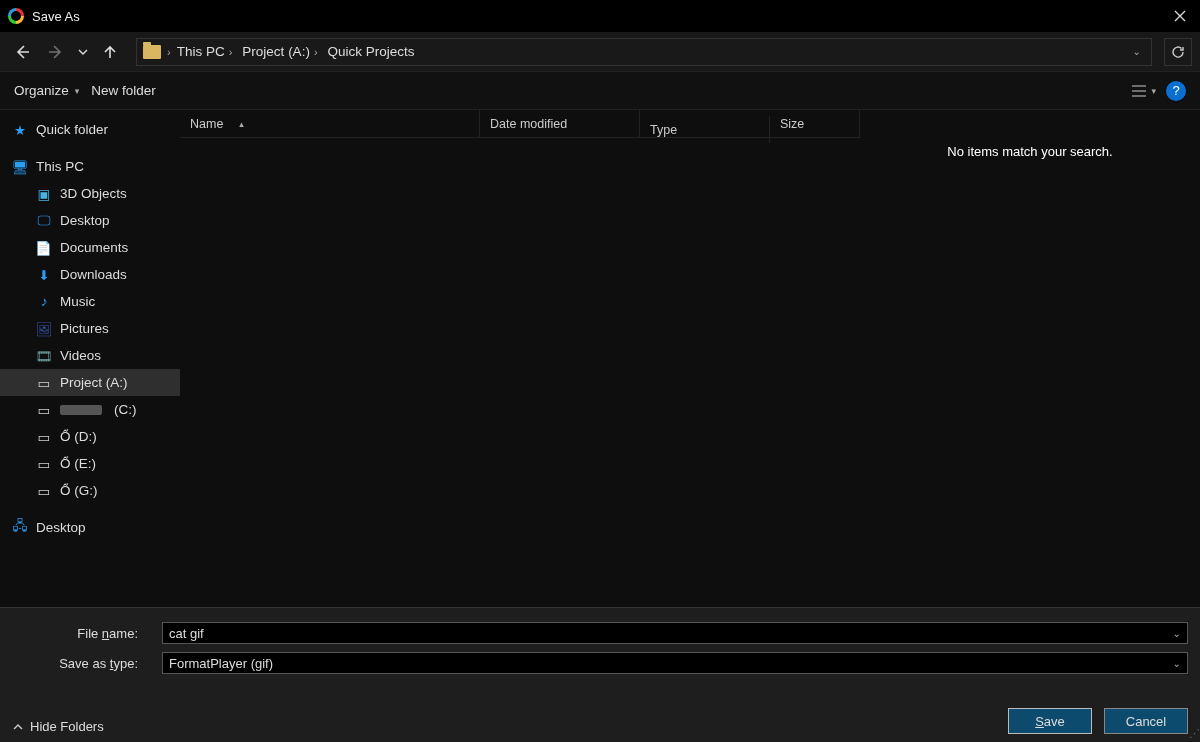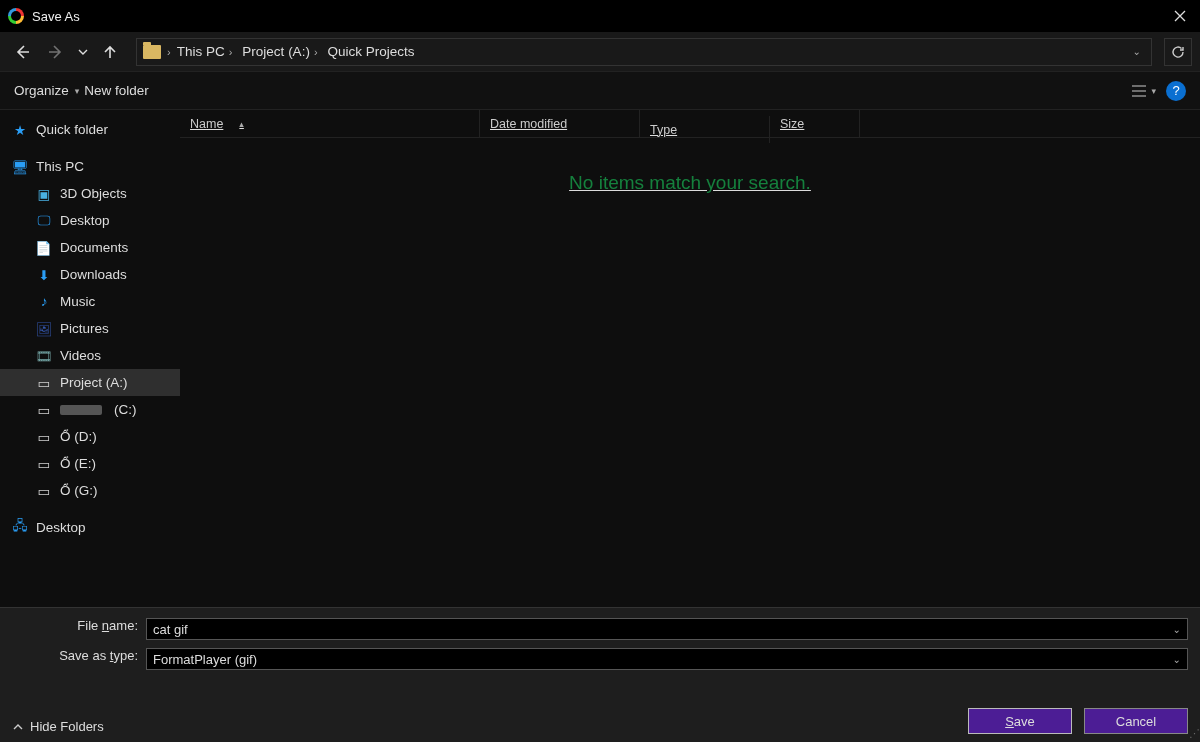--- a/index.html
+++ b/index.html
@@ -25,21 +25,21 @@
   .crumb { display:flex; align-items:center; gap:4px; padding:0 4px; font-size:13.5px; cursor:pointer; height:100%;}
   .chev { color:#aaa; font-size:11px; }
   .endchev { margin-left:auto; display:flex; align-items:center; gap:4px; padding:0 6px;}
   .refresh-btn { width:28px; height:28px; border:1px solid #333; display:flex; align-items:center; justify-content:center; cursor:pointer; }
   .searchbox { width: 230px; height:28px; border:1px solid #333; background:#191919; display:flex; align-items:center; padding:0 8px; }
   .searchbox input { flex:1; background:transparent; border:none; outline:none; color:#ddd; font-size:13px; }
   .searchbox input::placeholder{color:#888;}
   .searchbox .sicon{color:#999;}
 
   
-  .toolbar { height: 38px; background: #111; display:flex; align-items:center; padding:0 14px; gap:5px; border-bottom:1px solid #222; }
+  .toolbar { height: 38px; background: #111; display:flex; align-items:center; padding:0 14px; gap:12px; border-bottom:1px solid #222; }
   .tool { display:flex; align-items:center; gap:6px; font-size:13.5px; cursor:pointer; }
   .tool .caret{font-size:9px; color:#aaa;}
   .toolbar .right { margin-left:auto; display:flex; align-items:center; gap:10px;}
   .view-btn { display:flex; align-items:center; gap:4px; cursor:pointer;}
   .help-btn { width:20px; height:20px; background:#0a6fd1; border-radius:50%; display:flex; align-items:center; justify-content:center; color:#fff; font-size:13px; cursor:pointer;}
 
   
   .main { flex:1; display:flex; background:#0e0e0e; min-height:0;}
   .sidebar { width:180px; background:#0e0e0e; padding:6px 0; overflow:auto; }
   .tree-item { display:flex; align-items:center; gap:8px; height:27px; padding:0 8px 0 26px; font-size:13.5px; cursor:pointer; color:#ddd; white-space:nowrap;}
@@ -52,41 +52,41 @@
   .cube{color:#49b0e2;}
   .monitor{color:#2a9df4;}
   .doc{color:#cfcfcf;}
   .down{color:#2a9df4;}
   .music{color:#2a9df4;}
   .pic{color:#35a;}
   .vid{color:#7aa;}
   .drive{color:#cfcfcf;}
   .net{color:#2a9df4;}
 
-  .content { flex:1; display:flex; flex-direction:column; min-width:0;text-decoration:underline;}
+  .content { flex:1; display:flex; flex-direction:row; min-width:0;}
   .cols { height:28px; display:flex; align-items:center; border-bottom:1px solid #222; background:#0e0e0e; position:relative;}
   .col { font-size:12.5px; color:#ccc; padding:0 10px; height:100%; display:flex; align-items:center; border-right:1px solid #222; cursor:pointer; }
   .col.name{flex:0 0 300px;}
   .col.date{flex:0 0 160px;}
   .col.type{flex:0 0 130px;margin-top:12px;}
   .col.size{flex:0 0 90px;}
   .col .sort{margin-left:16px; font-size:9px; color:#aaa;}
-  .empty { flex:1; display:flex; justify-content:center; font-size:19px; color:#15803d; padding-top:34px;}
+  .empty { flex:1; display:flex; justify-content:center; font-size:13px; color:#ffffff; padding-top:34px;}
 
   
   .footer { background:#1e1e1e; border-top:1px solid #333; padding:10px 12px 8px 12px; display:flex; flex-direction:column; gap:0; }
-  .field-row { display:flex; align-items:flex-start; gap:8px; height:30px; }
+  .field-row { display:flex; align-items:center; gap:24px; height:30px; }
   .field-row label { width:126px; text-align:right; font-size:13px; color:#ddd; }
   .field-row label u{text-decoration:underline;}
   .field-row .combo { flex:1; height:22px; background:#000; border:1px solid #555; display:flex; align-items:center; padding:0 6px; font-size:13px; color:#ddd; }
   .field-row .combo .caret{margin-left:auto; color:#aaa; font-size:10px;}
   .btn-row { height:56px; display:flex; align-items:flex-end; }
   .hidefolders { display:flex; align-items:center; gap:6px; font-size:13px; cursor:pointer; }
   .btn-row .spacer{flex:1;}
-  .btn { width:104px; height:26px; border:1px solid #888; background:#4c1d95; color:#ddd; font-size:13px; display:flex; align-items:center; justify-content:center; cursor:pointer; }
+  .btn { width:84px; height:26px; border:1px solid #888; background:#0c4a6e; color:#ddd; font-size:13px; display:flex; align-items:center; justify-content:center; cursor:pointer; }
   .btn.primary{border:1px solid #bbb;}
   .btn + .btn{margin-left:12px;}
   .grip { position:absolute; right:2px; bottom:2px; color:#666; font-size:11px; letter-spacing:-2px;}
 </style>
 </head>
 <body>
 
 <div class="titlebar">
   <div class="appicon"></div>
   <div class="title">Save As</div>

